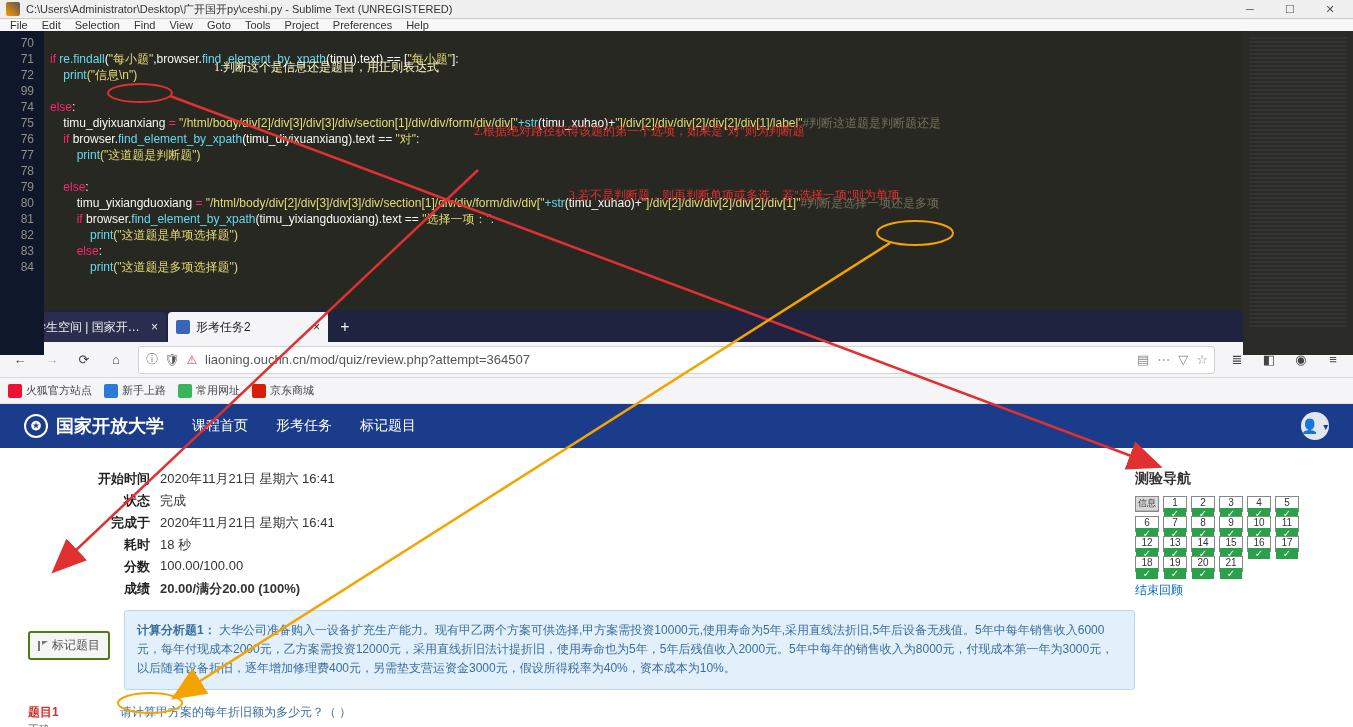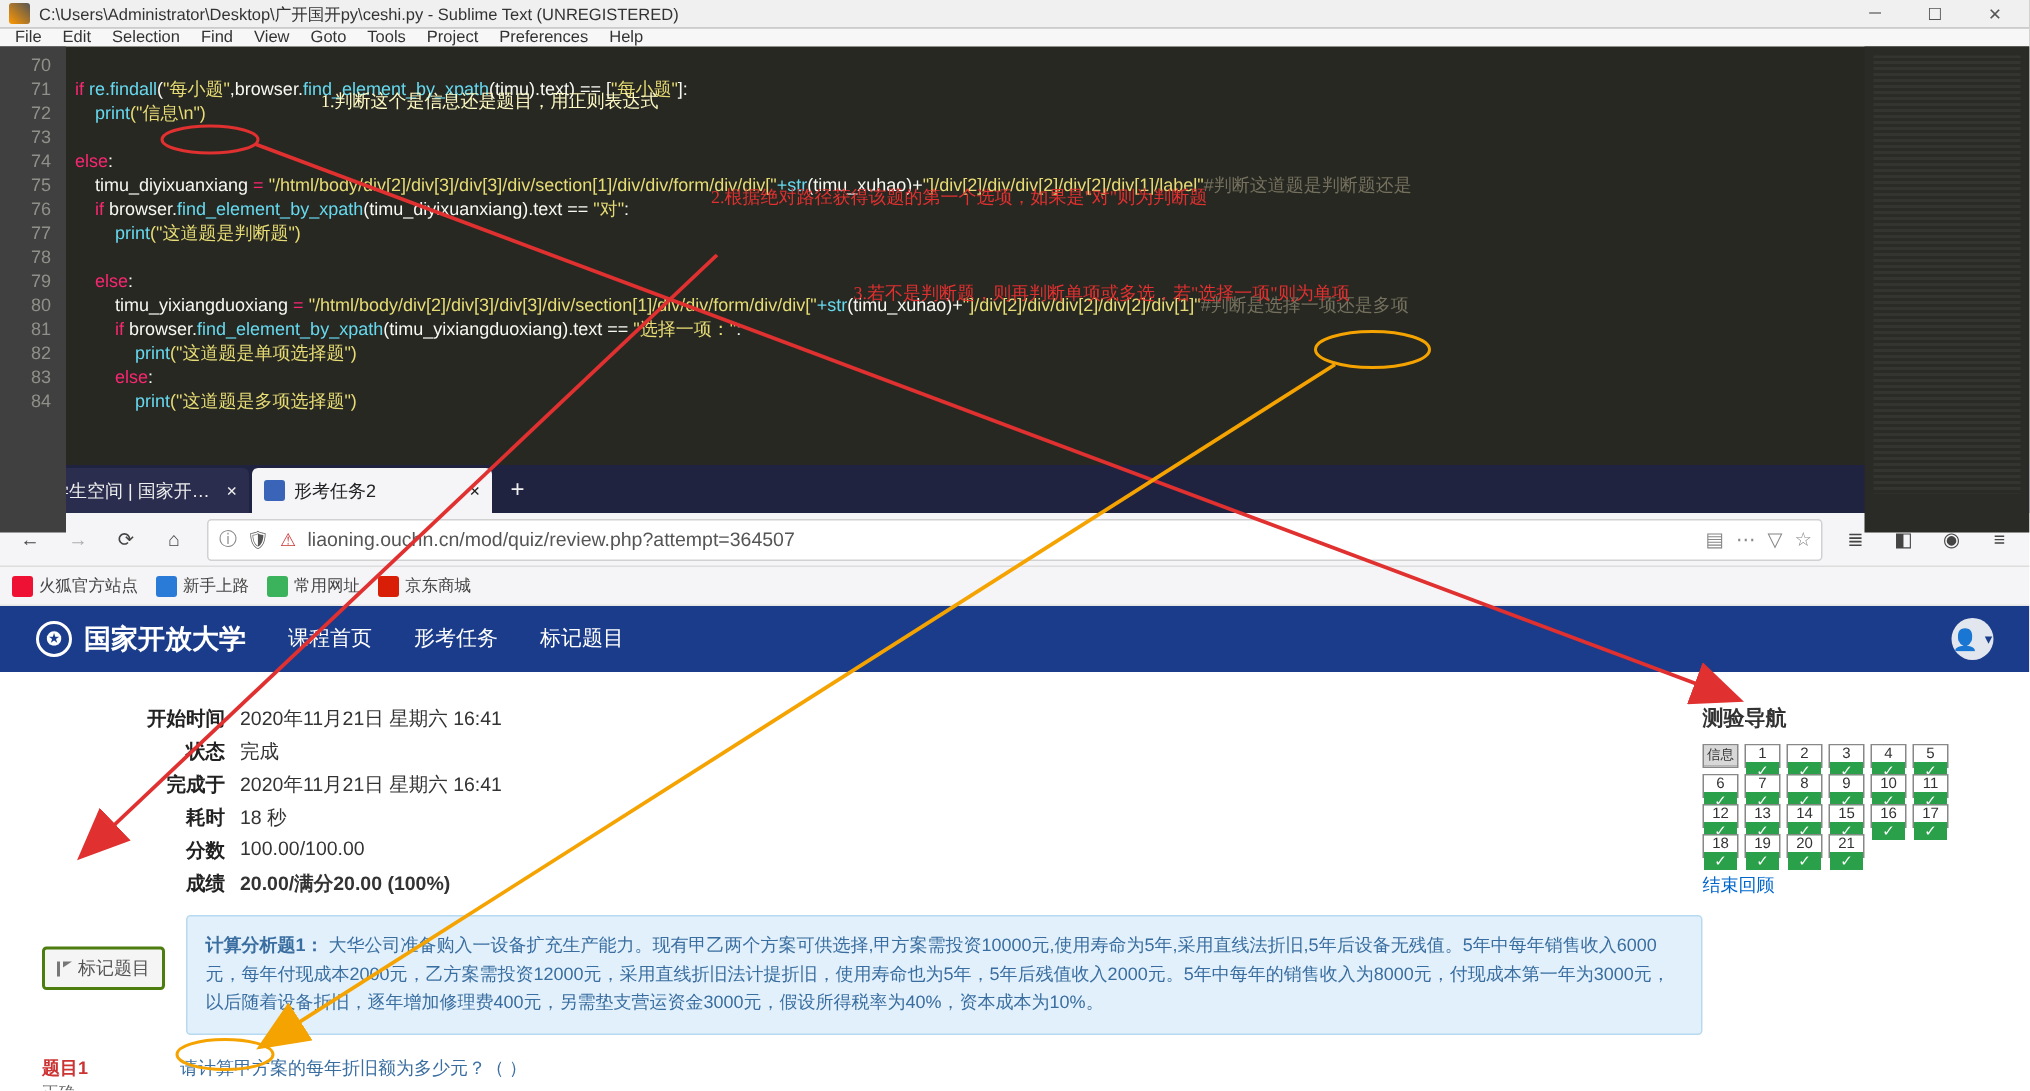--- a/index.html
+++ b/index.html
@@ -8,21 +8,21 @@
 
 .sublime-window { width: 100%; height: 310px; background: #272822; color: #f8f8f2; display: flex; flex-direction: column; position: relative; }
 .titlebar { height: 24px; background: #f0f0f0; color: #333; display: flex; align-items: center; padding: 0 6px; font-size: 11px; border-bottom: 1px solid #ccc; }
 .titlebar-icon { width: 14px; height: 14px; background: linear-gradient(45deg,#ff9800,#555); margin-right: 6px; border-radius: 2px; }
 .titlebar-ctrl { margin-left: auto; display: flex; gap: 6px; }
 .titlebar-ctrl span { width: 34px; height: 18px; display: flex; align-items: center; justify-content: center; color: #555; cursor: default; }
 .menubar { height: 20px; background: #f7f7f7; color: #333; display: flex; align-items: center; padding: 0 4px; font-size: 11px; gap: 2px; }
 .menubar span { padding: 0 6px; cursor: default; }
 .tabbar { height: 26px; background: #1e1f1c; display: flex; align-items: flex-end; font-size: 11px; overflow: hidden; }
 .editor { flex: 1; display: flex; font-family: Consolas, monospace; font-size: 12px; line-height: 16px; position: relative; }
-.gutter { width: 44px; background: #404040; color: #90908a; text-align: right; padding: 4px 10px 0 0; }
+.gutter { width: 44px; background: #0f172a; color: #90908a; text-align: right; padding: 4px 10px 0 0; }
 .code { flex: 1; padding: 4px 0 0 6px; white-space: pre; color: #f8f8f2; position: relative; }
 .kw { color: #f92672; }
 .str { color: #e6db74; }
 .fn { color: #66d9ef; }
 .op { color: #f92672; }
 .pl { color: #f8f8f2; }
 .cmt { color: #75715e; }
 .minimap { width: 110px; background: #2a2b27; }
 .minimap-inner { margin: 6px 6px 0 6px; height: 90%; background: repeating-linear-gradient(#3a3b36 0 2px, transparent 2px 4px); opacity: .6; }
 .statusbar { height: 20px; background: #1e1f1c; color: #ccc; display: flex; align-items: center; font-size: 11px; padding: 0 8px; }
@@ -124,21 +124,21 @@
     
     
     
     
   </div>
   <div class="editor">
     <div class="gutter">
       <div>70</div>
         <div>71</div>
         <div>72</div>
-        <div>73</div>
+        <div>99</div>
         <div>74</div>
         <div>75</div>
         <div>76</div>
         <div>77</div>
         <div>78</div>
         <div>79</div>
         <div>80</div>
         <div>81</div>
         <div>82</div>
         <div>83</div>

